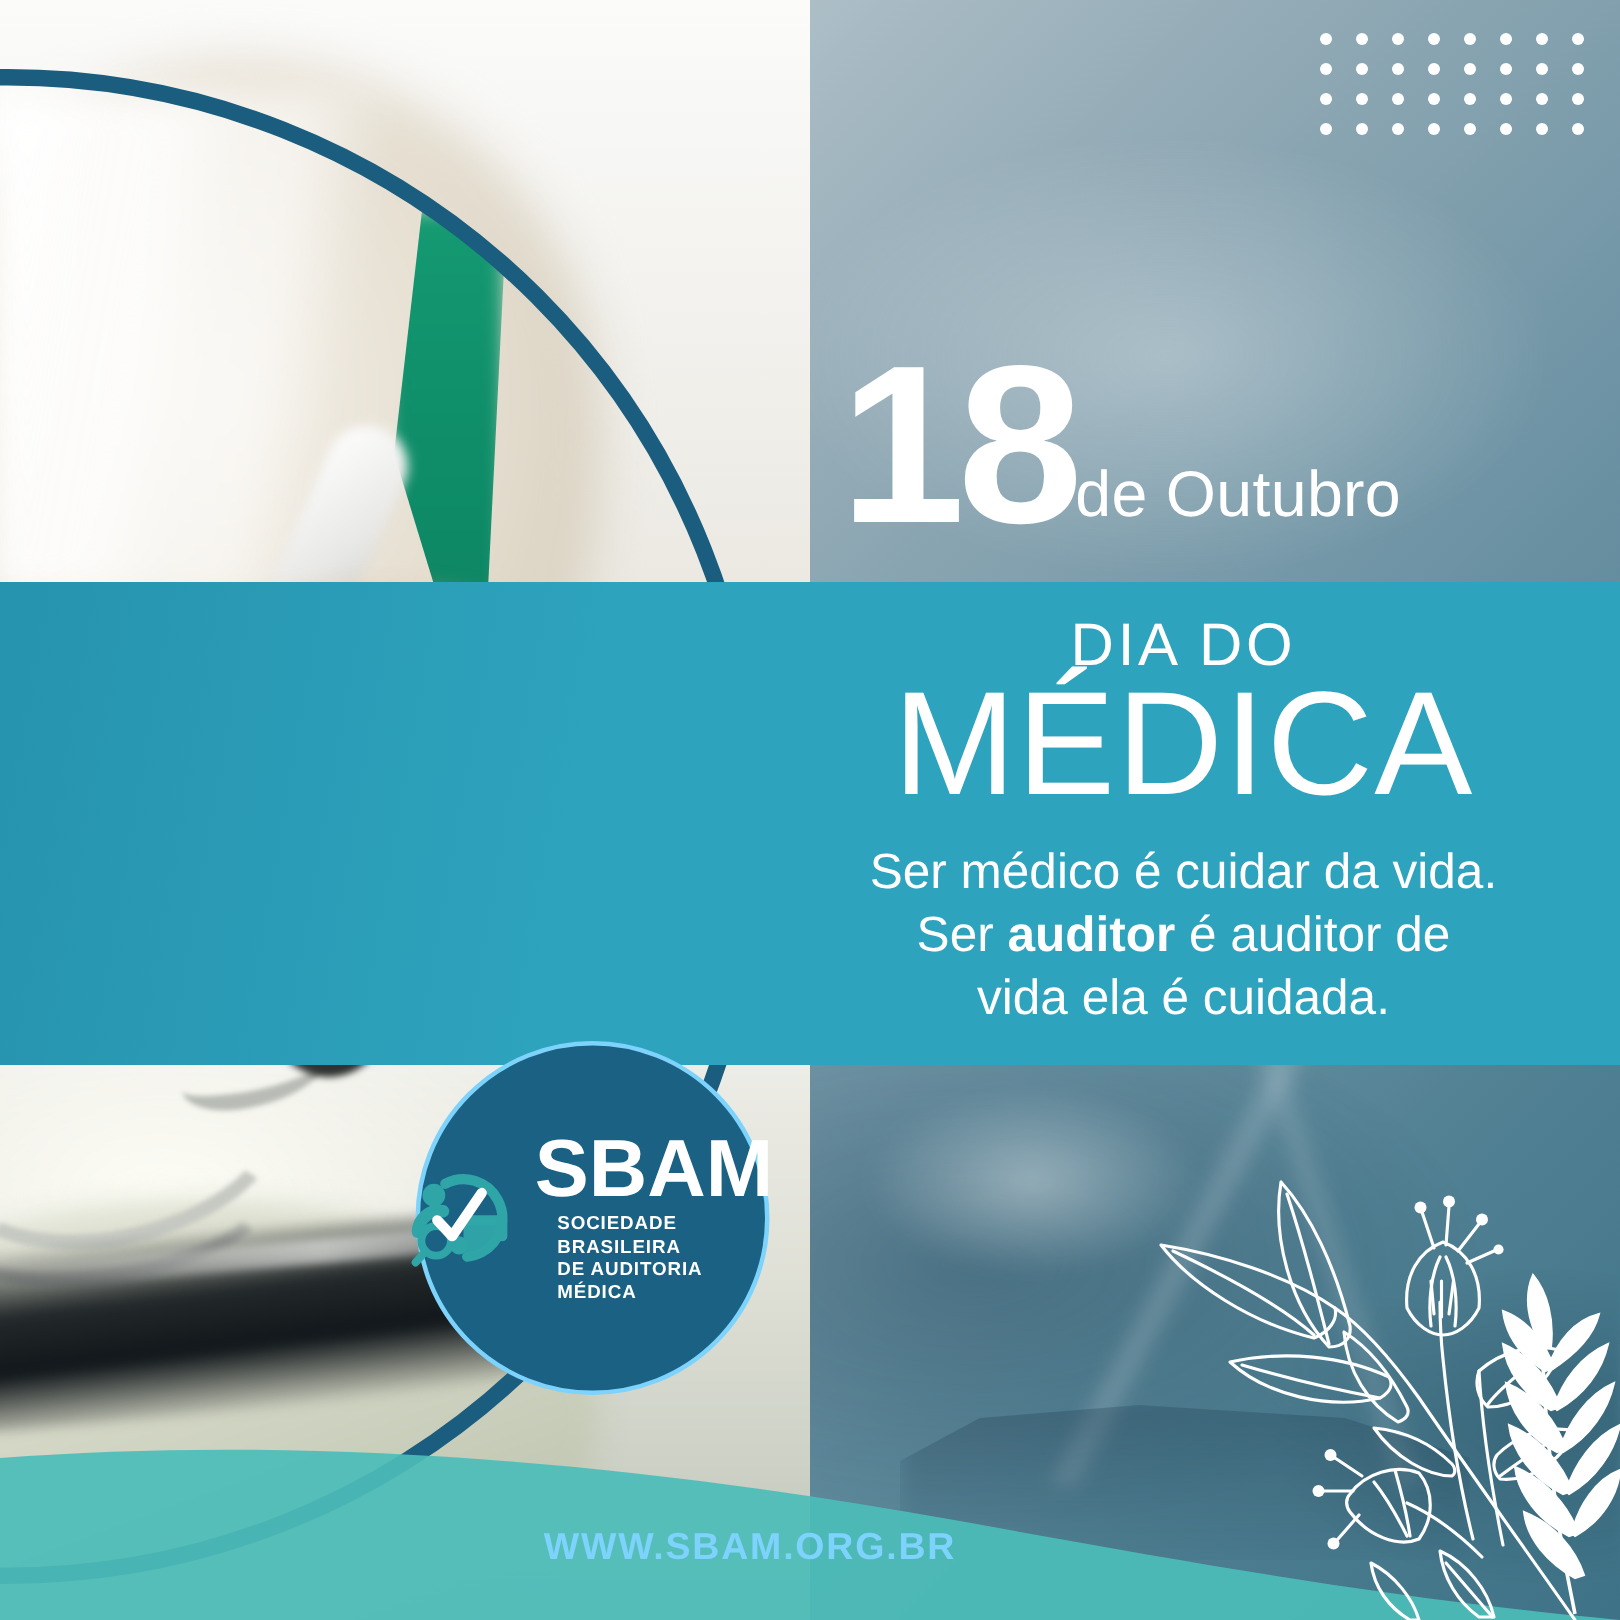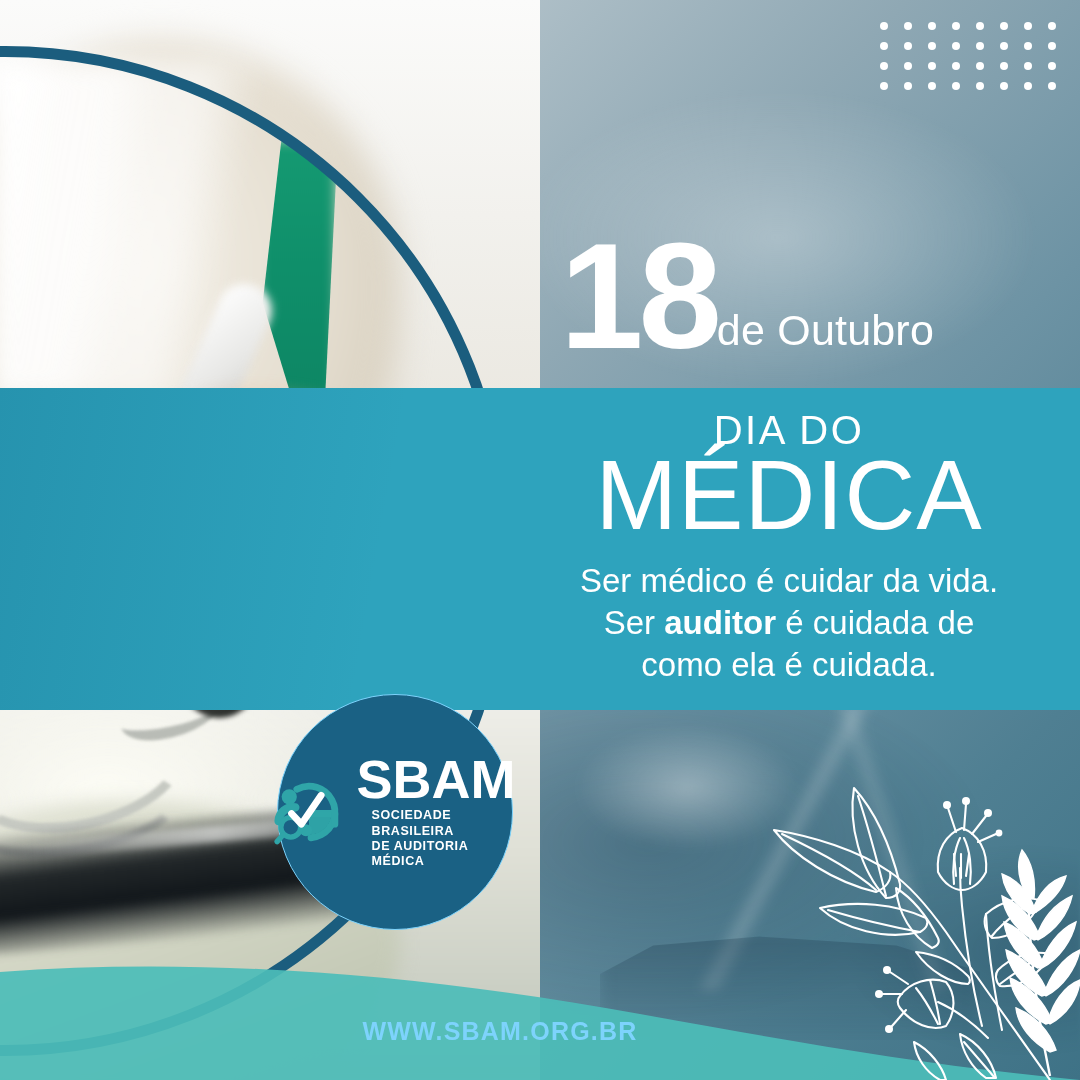--- a/index.html
+++ b/index.html
@@ -241,21 +241,21 @@
   .tagline{
     font-size:33px; font-weight:400; line-height:1.28; margin-top:16px;
   }
   .tagline b{ font-weight:800; }
 
   
   .logo-badge{
     position:absolute; left:277px; top:694px;
     width:236px; height:236px; border-radius:50%;
     background:#1a6184;
-    border:1px solid #7dd3fc;
+    border:3px solid #7dd3fc;
     display:flex; align-items:center; justify-content:center;
   }
   .logo-inner{ display:flex; align-items:center; gap:10px; transform:translateX(-2px); }
   .logo-mark{ width:76px; height:76px; flex:0 0 76px; }
   .logo-words{ display:flex; flex-direction:column; }
   .logo-sbam{
     font-size:54px; font-weight:800; color:#fff; letter-spacing:0px;
     line-height:.92;
   }
   .logo-sub{
@@ -353,22 +353,22 @@
 
   <div class="band">
     <div class="band-wash"></div>
   </div>
 
   <div class="band-text">
     <div class="dia-do">DIA DO</div>
     <div class="medico">MÉDICA</div>
     <div class="tagline">
       <span>Ser médico é cuidar da vida.</span><br>
-      <span>Ser </span><b>auditor</b><span> é cuidada de</span><br>
-      <span>como ela é cuidada.</span>
+      <span>Ser </span><b>auditor</b><span> é auditor de</span><br>
+      <span>vida ela é cuidada.</span>
     </div>
   </div>
 
   <div class="logo-badge">
     <div class="logo-inner">
       <span class="logo-mark">
         <svg viewBox="0 0 100 100" width="76" height="76" aria-hidden="true">
 
           <path d="M50 16 A34 34 0 1 1 16 50 A34 34 0 0 1 50 16 Z" fill="none" stroke="#2FA5A8" stroke-width="9" stroke-linecap="round" stroke-dasharray="120 94" transform="rotate(-28 50 50)"></path>
 

